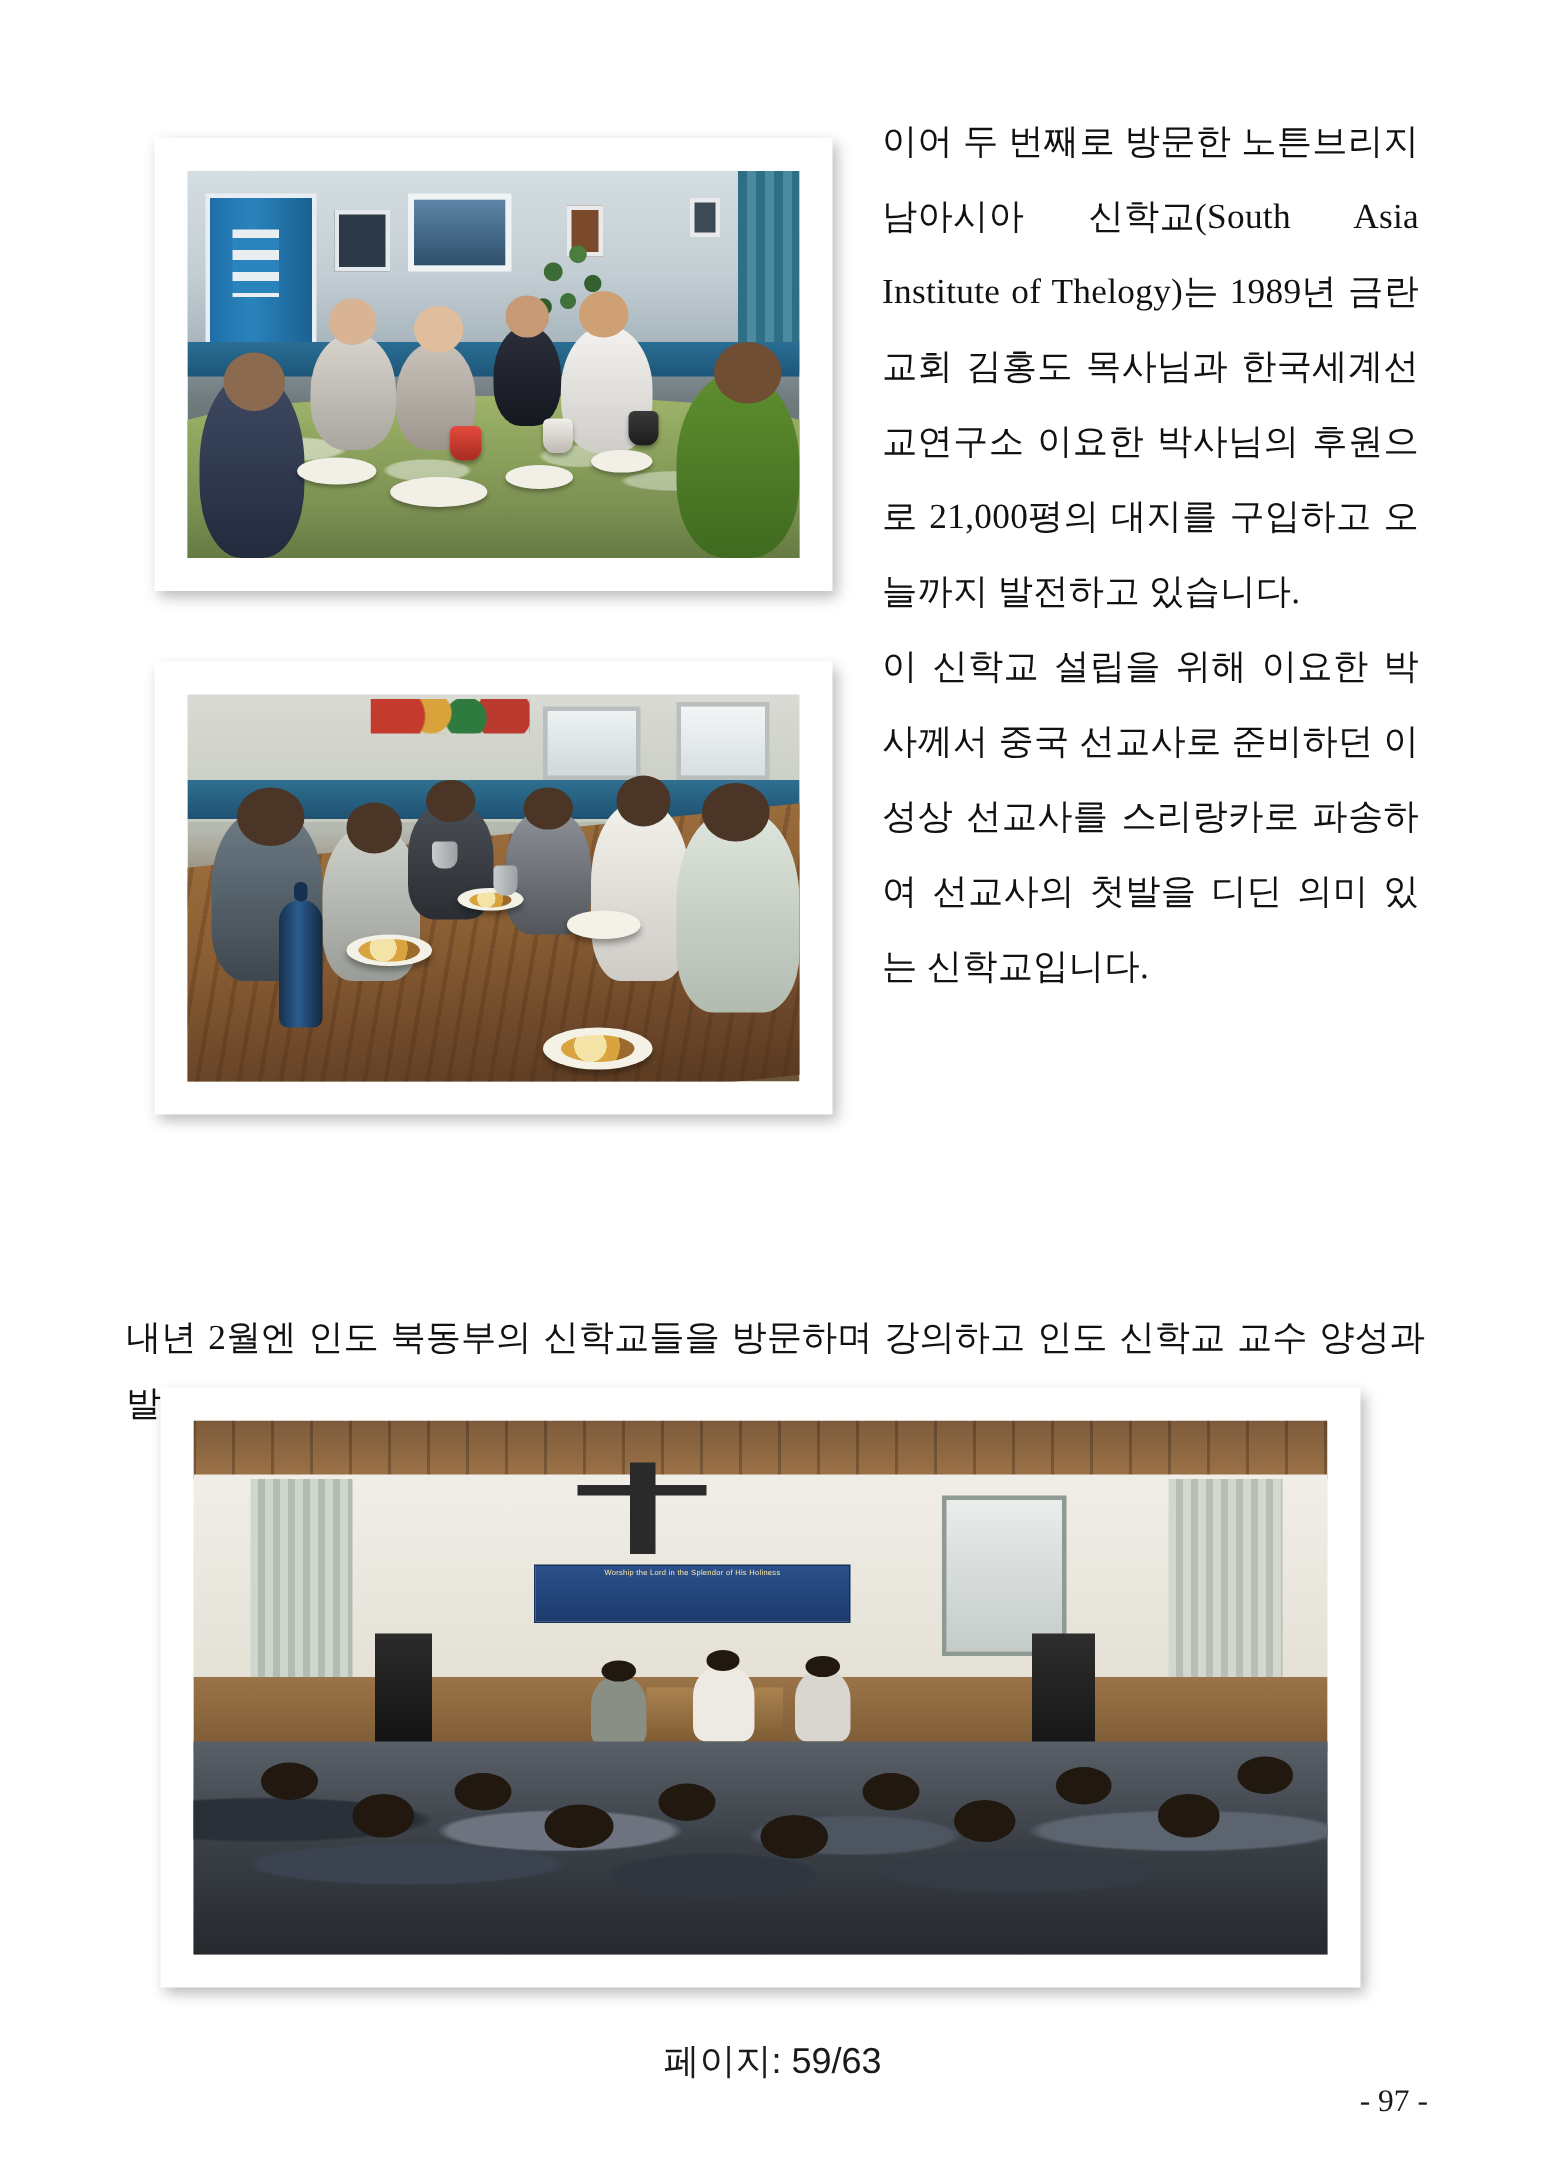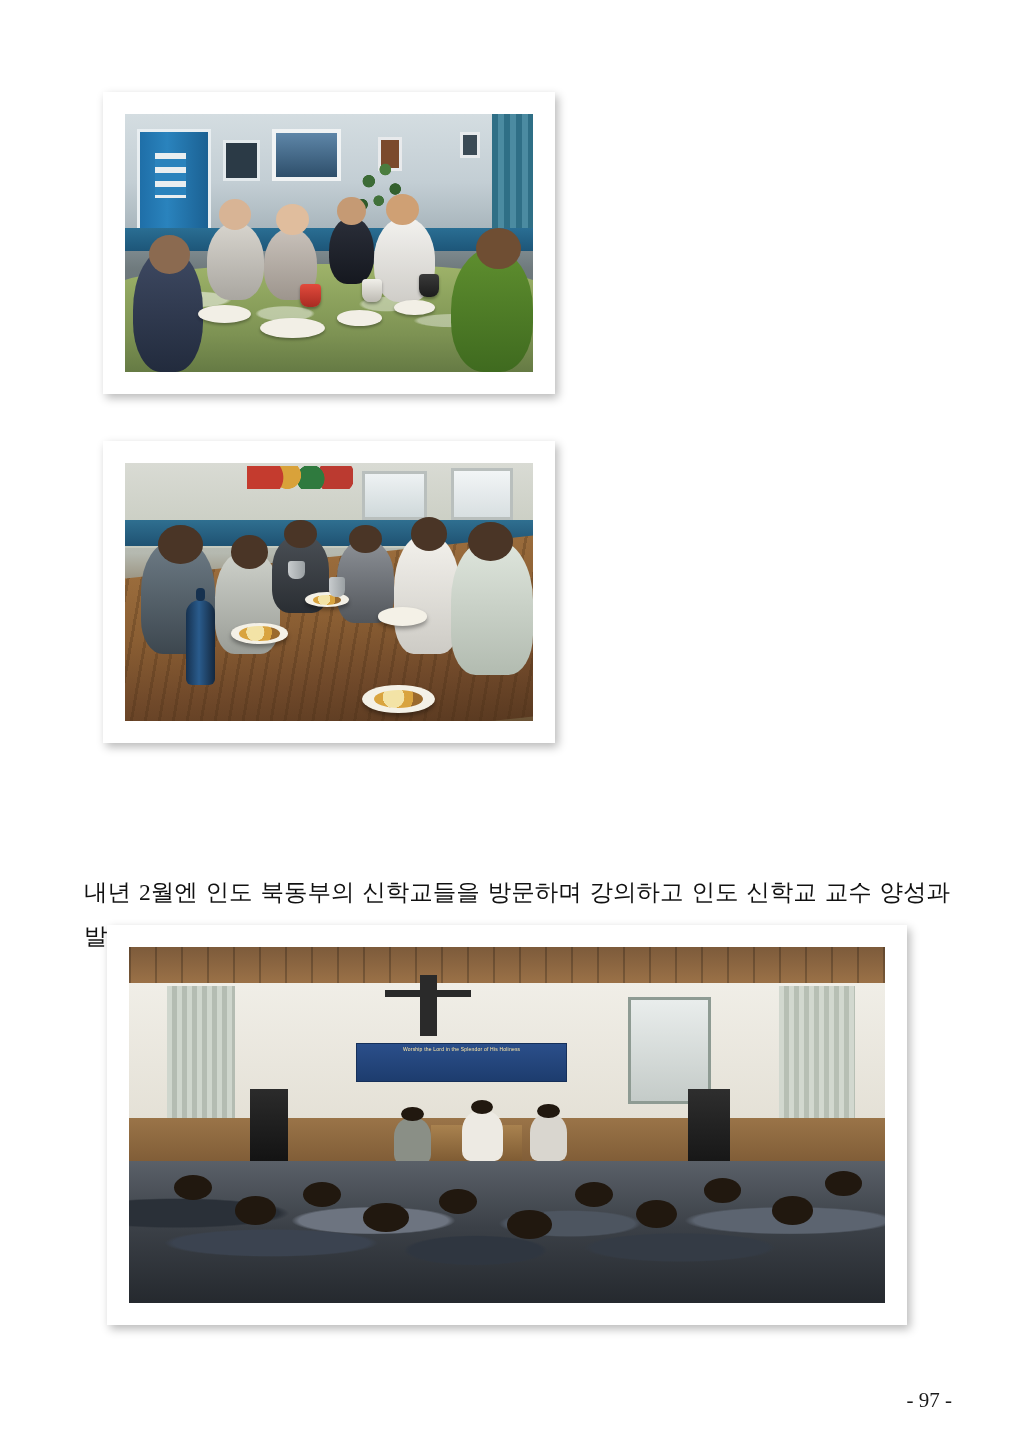--- a/index.html
+++ b/index.html
@@ -355,20 +355,24 @@
         <div class="p2-food" style="left:46%; top:51%; width:7%;  height:4%;"></div>
         <div class="p2-plate" style="left:58%; top:86%; width:18%; height:11%;"></div>
         <div class="p2-food" style="left:61%; top:88%; width:12%; height:7%;"></div>
         <div class="p2-plate" style="left:62%; top:56%; width:12%; height:7%;"></div>
         <div class="p2-cup" style="left:50%; top:44%; width:4%; height:8%;"></div>
         <div class="p2-cup" style="left:40%; top:38%; width:4%; height:7%;"></div>
         <div class="p2-bottle"></div>
       </div>
     </div>
 
+    <div class="text-col">
+      <p>이어 두 번째로 방문한 노튼브리지 남아시아 신학교(South Asia Institute of Thelogy)는 1989년 금란교회 김홍도 목사님과 한국세계선교연구소 이요한 박사님의 후원으로 21,000평의 대지를 구입하고 오늘까지 발전하고 있습니다.</p>
+      <p>이 신학교 설립을 위해 이요한 박사께서 중국 선교사로 준비하던 이성상 선교사를 스리랑카로 파송하여 선교사의 첫발을 디딘 의미 있는 신학교입니다.</p>
+    </div>
   </div>
 
   <div class="full-par">
     <p>내년 2월엔 인도 북동부의 신학교들을 방문하며 강의하고 인도 신학교 교수 양성과 발전 그리고 하베스트를 통한 후원을 모색하게 됩니다.</p>
   </div>
 
   <div class="photo-frame" id="photo-chapel-service">
     <div class="photo-inner">
       <div class="p3-bg"></div>
       <div class="p3-ceiling"></div>
@@ -403,15 +407,16 @@
       <div class="p3-head" style="left:41%; top:68%; width:5%;  height:7%;"></div>
       <div class="p3-head" style="left:50%; top:74%; width:6%;  height:8%;"></div>
       <div class="p3-head" style="left:59%; top:66%; width:5%;  height:7%;"></div>
       <div class="p3-head" style="left:67%; top:71%; width:5.5%;height:8%;"></div>
       <div class="p3-head" style="left:76%; top:65%; width:5%;  height:7%;"></div>
       <div class="p3-head" style="left:85%; top:70%; width:5.5%;height:8%;"></div>
       <div class="p3-head" style="left:92%; top:63%; width:5%;  height:7%;"></div>
     </div>
   </div>
 
+  <div class="footer-center">페이지: 59/63</div>
   <div class="footer-right">- 97 -</div>
 
 </div>
 
 </body></html>

